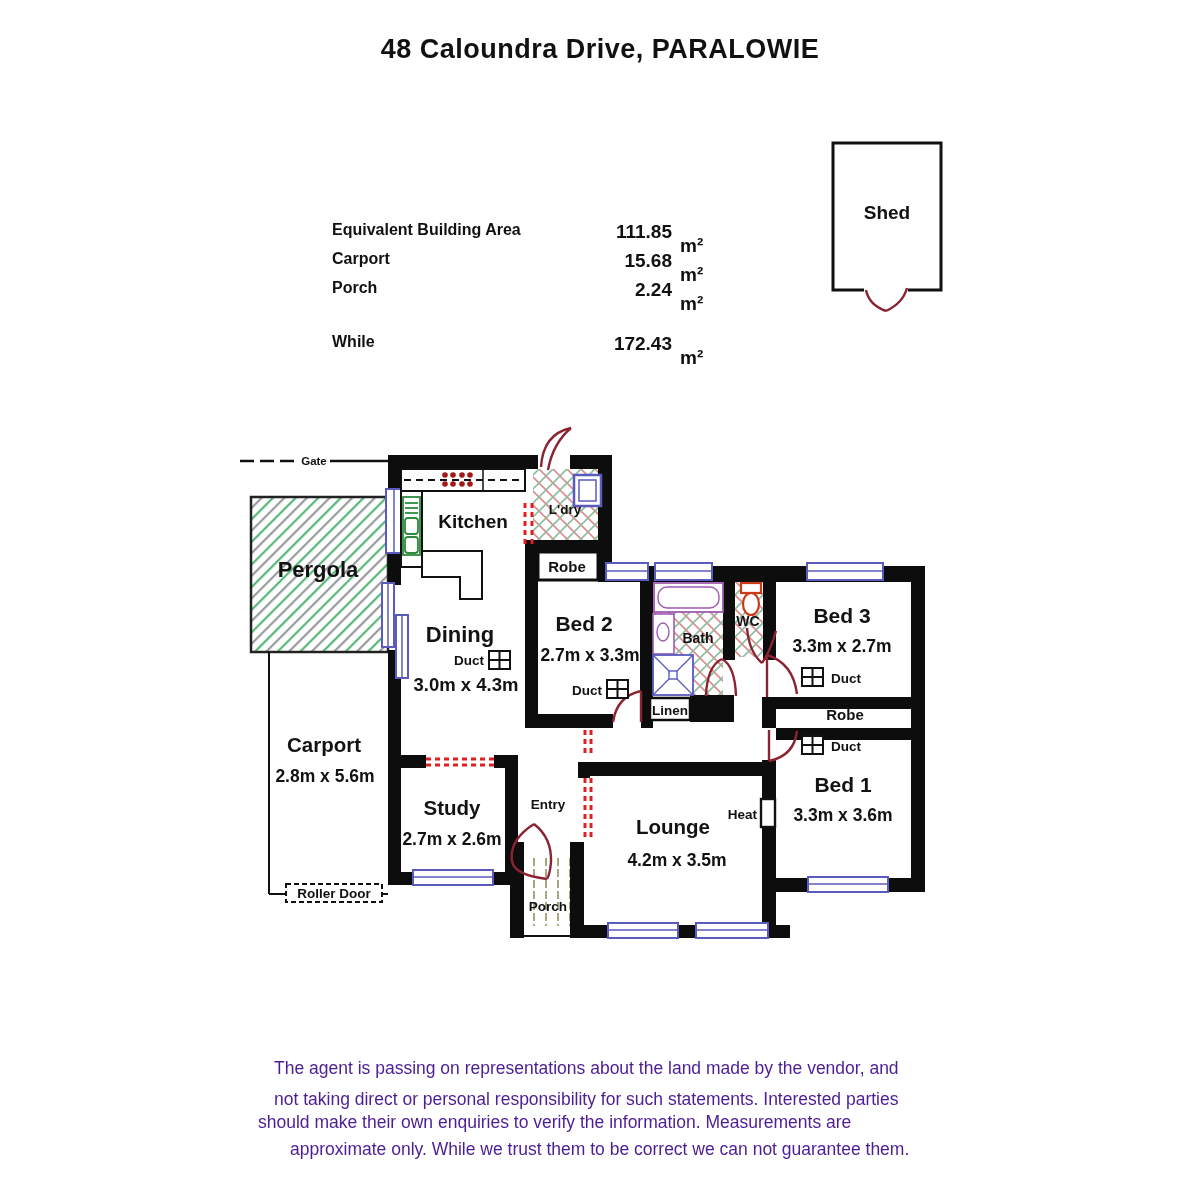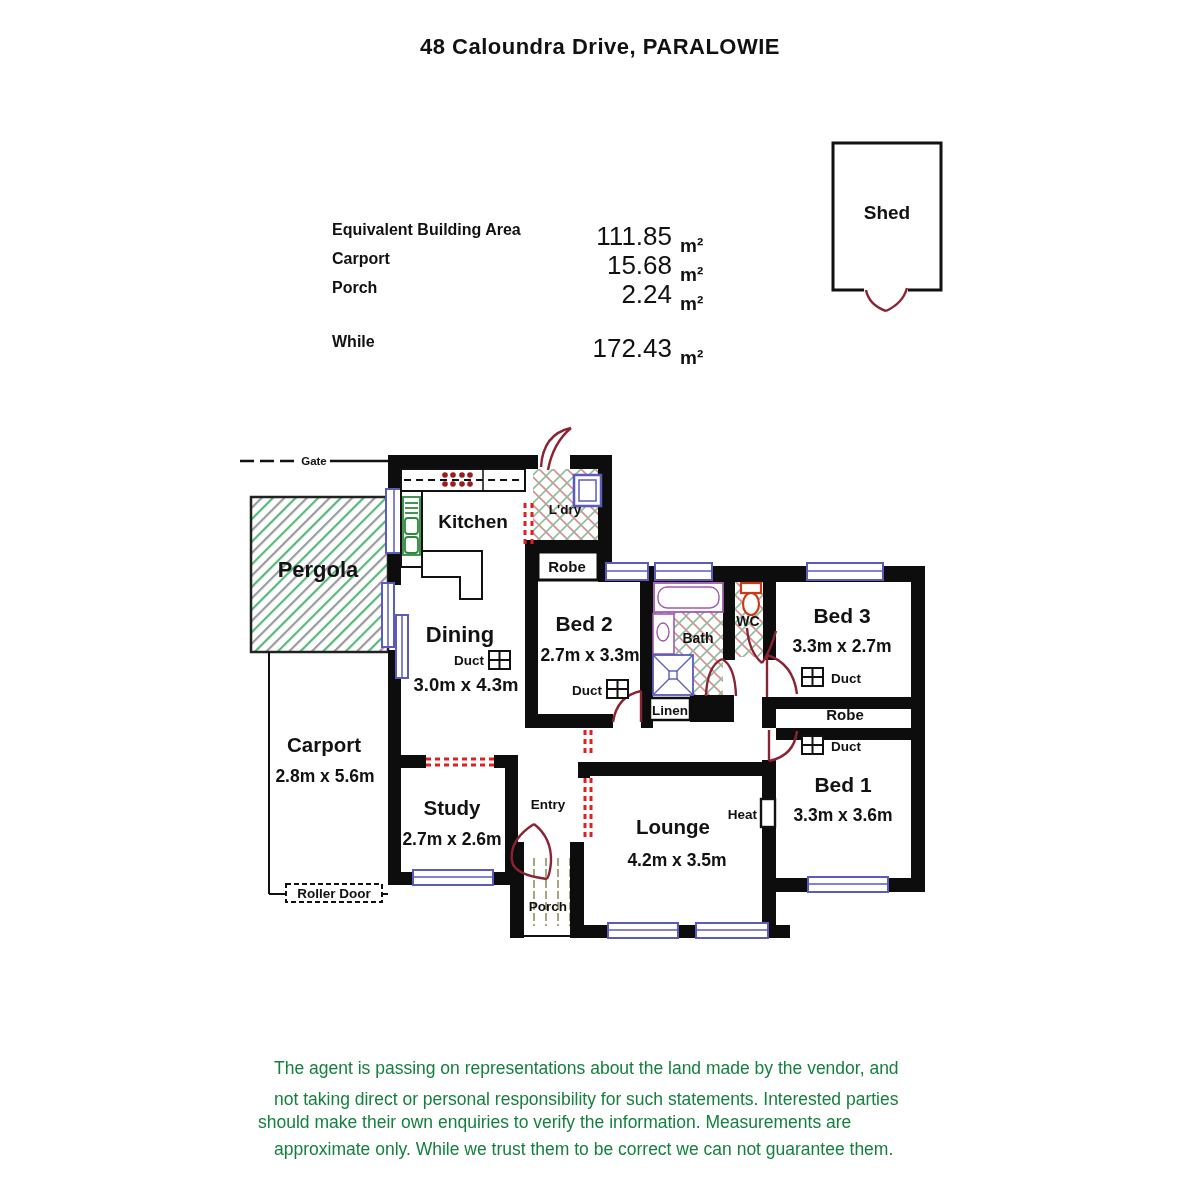--- a/index.html
+++ b/index.html
@@ -1,22 +1,22 @@
 <!DOCTYPE html>
 <html><head>
 <meta charset="utf-8">
 <style>
   html,body{margin:0;padding:0;background:#ffffff;}
   body{width:1200px;height:1200px;position:relative;font-family:"Liberation Sans",sans-serif;color:#111;}
   .abs{position:absolute;}
-  .ttl{left:0;right:0;top:34px;text-align:center;font-size:22px;font-weight:bold;letter-spacing:.5px;}
+  .ttl{left:0;right:0;top:34px;text-align:center;font-size:27px;font-weight:bold;letter-spacing:.5px;}
   .tbl-label{font-size:16px;font-weight:bold;}
-  .tbl-val{width:112px;text-align:right;font-size:26px;font-weight:normal;}
+  .tbl-val{width:112px;text-align:right;font-size:19px;font-weight:bold;}
   .tbl-unit{font-size:19px;font-weight:bold;margin-top:14px;}
-  .foot{font-size:17.5px;line-height:27px;color:#15803d;}
+  .foot{font-size:17.5px;line-height:27px;color:#4c1d95;}
   svg text{font-family:"Liberation Sans",sans-serif;font-weight:bold;fill:#121212;}
 </style>
 </head>
 <body>
 
 <div class="abs ttl">48 Caloundra Drive, PARALOWIE</div>
 
 <div>
   <div class="abs tbl-label" style="left:332px;top:221px">Equivalent Building Area</div>
   <div class="abs tbl-val" style="left:560px;top:221px">111.85</div>
@@ -327,14 +327,14 @@
     <text x="757" y="819" font-size="13.5" text-anchor="end">Heat</text>
 
     <text x="548" y="911" font-size="13.5" text-anchor="middle">Porch</text>
   </g>
 </svg>
 
 <div>
   <div class="abs foot" style="left:274px;top:1055px">The agent is passing on representations about the land made by the vendor, and</div>
   <div class="abs foot" style="left:274px;top:1086px">not taking direct or personal responsibility for such statements. Interested parties</div>
   <div class="abs foot" style="left:258px;top:1109px">should make their own enquiries to verify the information. Measurements are</div>
-  <div class="abs foot" style="left:274px;top:1136px">approximate only. While we trust them to be correct we can not guarantee them.</div>
+  <div class="abs foot" style="left:290px;top:1136px">approximate only. While we trust them to be correct we can not guarantee them.</div>
 </div>
 
 </body></html>

